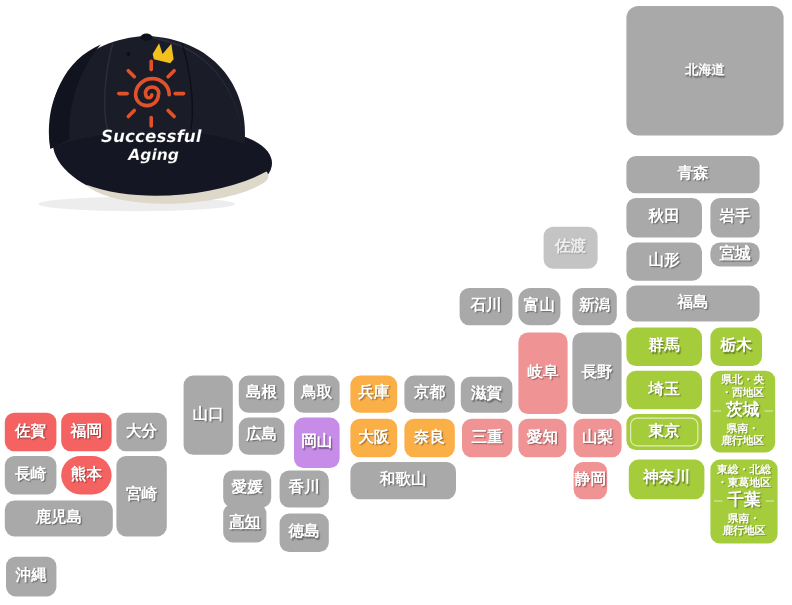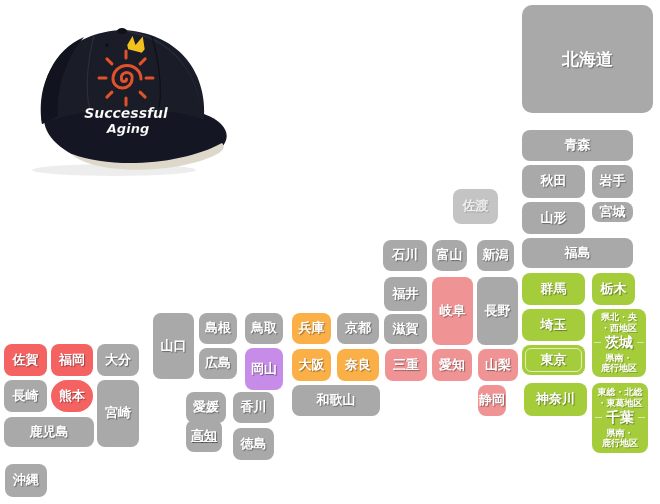--- a/index.html
+++ b/index.html
@@ -18,21 +18,21 @@
   
   #japan-map{position:absolute;inset:0;}
   .tile{
     position:absolute;box-sizing:border-box;
     border-radius:8px;
     display:flex;flex-direction:column;align-items:center;justify-content:center;
     color:#ffffff;font-weight:bold;font-size:13px;line-height:1.1;
     text-shadow:1px 1px 1px rgba(0,0,0,.38);
     cursor:pointer;padding:1px;gap:2px;text-align:center;
   }
-  .tile.big-tile{border-radius:10px;font-size:17px;}
+  .tile.big-tile{border-radius:10px;font-size:11px;}
   .tile.dim{color:rgba(255,255,255,.78);text-shadow:1px 1px 1px rgba(0,0,0,.18);cursor:default;}
   .tile.highlight::after{
     content:"";position:absolute;left:3px;right:3px;top:3px;bottom:3px;
     border:1px solid rgba(255,255,255,.65);border-radius:6px;pointer-events:none;
   }
   .tile-small{
     font-size:9px;font-weight:bold;white-space:pre-line;line-height:1.18;
     text-shadow:1px 1px 0 rgba(0,0,0,.25);
   }
   .tile-big{
@@ -103,40 +103,37 @@
       </div>
       <div class="tile" style="left: 522px; top: 165px; width: 63px; height: 33px; background: rgb(169, 169, 169);">
         <span class="tile-label">秋田</span>
       </div>
       <div class="tile" style="left: 592px; top: 165px; width: 41px; height: 33px; background: rgb(169, 169, 169);">
         <span class="tile-label">岩手</span>
       </div>
       <div class="tile" style="left: 522px; top: 202px; width: 63px; height: 32px; background: rgb(169, 169, 169);">
         <span class="tile-label">山形</span>
       </div>
-      <div class="tile" style="left: 592px; top: 202px; width: 41px; height: 20px; background: rgb(169, 169, 169);">
+      <div class="tile" style="left: 592px; top: 202px; width: 41px; height: 20px; background: rgb(169, 169, 169); text-decoration: underline;">
         <span class="tile-label">宮城</span>
       </div>
       <div class="tile" style="left: 522px; top: 238px; width: 111px; height: 30px; background: rgb(169, 169, 169);">
         <span class="tile-label">福島</span>
       </div>
       <div class="tile dim" style="left: 453px; top: 189px; width: 45px; height: 35px; background: rgb(196, 196, 196);">
         <span class="tile-label">佐渡</span>
       </div>
       <div class="tile" style="left: 383px; top: 240px; width: 44px; height: 31px; background: rgb(169, 169, 169);">
         <span class="tile-label">石川</span>
       </div>
       <div class="tile" style="left: 432px; top: 240px; width: 35px; height: 31px; background: rgb(169, 169, 169); border-radius: 10px;">
         <span class="tile-label">富山</span>
       </div>
       <div class="tile" style="left: 477px; top: 240px; width: 37px; height: 31px; background: rgb(169, 169, 169);">
         <span class="tile-label">新潟</span>
-      </div>
-      <div class="tile" style="left: 384px; top: 277px; width: 43px; height: 34px; background: rgb(169, 169, 169);">
-        <span class="tile-label">福井</span>
       </div>
       <div class="tile" style="left: 432px; top: 277px; width: 41px; height: 68px; background: rgb(240, 147, 148);">
         <span class="tile-label">岐阜</span>
       </div>
       <div class="tile" style="left: 477px; top: 277px; width: 41px; height: 68px; background: rgb(169, 169, 169);">
         <span class="tile-label">長野</span>
       </div>
       <div class="tile" style="left: 384px; top: 314px; width: 43px; height: 30px; background: rgb(169, 169, 169);">
         <span class="tile-label">滋賀</span>
       </div>

